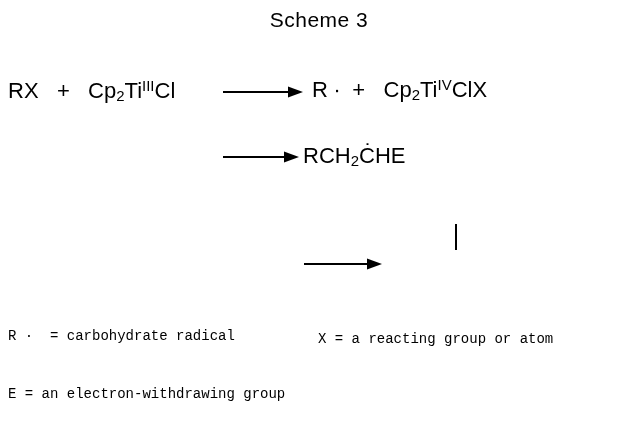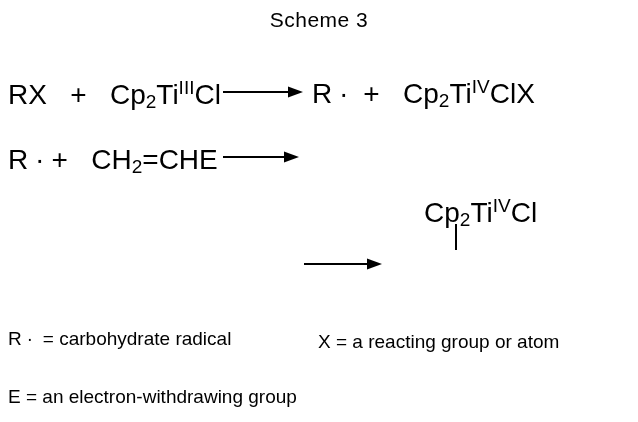--- a/index.html
+++ b/index.html
@@ -13,39 +13,40 @@
   }
   .abs { position: absolute; }
   .title {
     top: 8px; left: 0;
     width: 100%;
     text-align: center;
     font-size: 21px;
     letter-spacing: 0.5px;
   }
   .f {
-    font-size: 28px;
-    line-height: 34px;
+    font-size: 22px;
+    line-height: 26px;
     white-space: pre;
   }
   .f sub {
     font-size: 0.68em;
     vertical-align: baseline;
     position: relative;
     top: 0.22em;
   }
   .f sup {
     font-size: 0.68em;
     vertical-align: baseline;
     position: relative;
     top: -0.5em;
   }
   .legend {
-    font-size: 19px;
+    font-size: 14px;
     white-space: pre;
+    font-family: Liberation Mono, monospace;
   }
   .bond {
     width: 2px;
     background: #000;
   }
   svg.arrow { display: block; }
 </style>
 </head>
 <body>
 
@@ -53,27 +54,26 @@
 
   <div class="abs title">Scheme 3</div>
 
   <div class="abs f" style="left:8px; top:78px"><span>RX   +   Cp</span><sub>2</sub><span>Ti</span><sup>III</sup><span>Cl</span></div>
   <svg class="abs arrow" style="left:222px; top:85px" width="82" height="14" xmlns="http://www.w3.org/2000/svg">
     <line x1="1" y1="7" x2="68" y2="7" stroke="#000" stroke-width="1.8"></line>
     <polygon points="66,1.5 81,7 66,12.5" fill="#000"></polygon>
   </svg>
   <div class="abs f" style="left:312px; top:77px"><span>R ∙  +   Cp</span><sub>2</sub><span>Ti</span><sup>IV</sup><span>ClX</span></div>
 
-  <div class="abs f" style="left:8px; top:143px"><span>R ∙ +   CH</span><sub>2</sub><span>=CHE</span></div>
   <svg class="abs arrow" style="left:222px; top:150px" width="78" height="14" xmlns="http://www.w3.org/2000/svg">
     <line x1="1" y1="7" x2="64" y2="7" stroke="#000" stroke-width="1.8"></line>
     <polygon points="62,1.5 77,7 62,12.5" fill="#000"></polygon>
   </svg>
+  <div class="abs f" style="left:303px; top:143px"><span>RCH</span><sub>2</sub><span>ĊHE</span></div>
 
-  <div class="abs f" style="left:424px; top:196px"><span>Cp</span><sub>2</sub><span>Ti</span><sup>IV</sup><span>Cl</span></div>
   <div class="abs bond" style="left:455px; top:224px; height:26px"></div>
 
   <svg class="abs arrow" style="left:303px; top:257px" width="80" height="14" xmlns="http://www.w3.org/2000/svg">
     <line x1="1" y1="7" x2="66" y2="7" stroke="#000" stroke-width="1.8"></line>
     <polygon points="64,1.5 79,7 64,12.5" fill="#000"></polygon>
   </svg>
 
   <div class="abs legend" style="left:8px; top:328px">R ∙  = carbohydrate radical</div>
   <div class="abs legend" style="left:318px; top:331px">X = a reacting group or atom</div>
   <div class="abs legend" style="left:8px; top:386px">E = an electron-withdrawing group</div>

